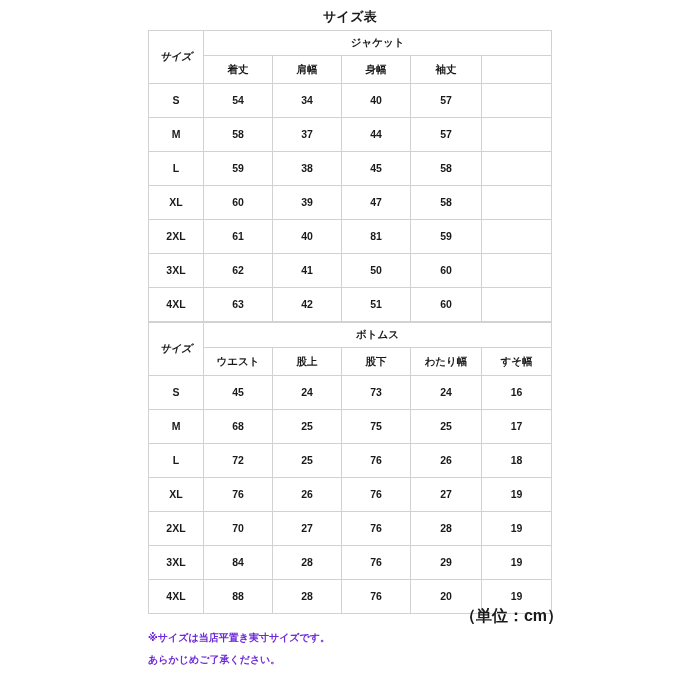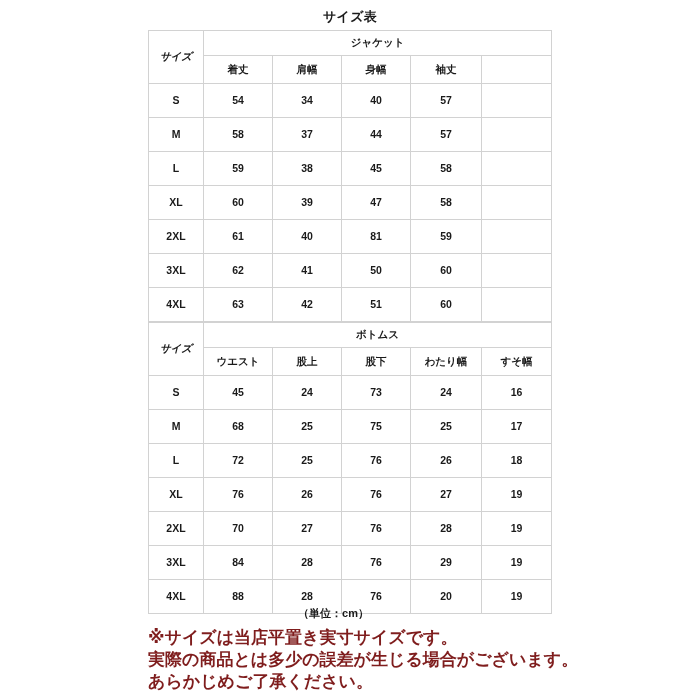--- a/index.html
+++ b/index.html
@@ -67,40 +67,40 @@
   }
   .col-size  { width: 55px; }
   .col-d1    { width: 69px; }
   .col-d2    { width: 69px; }
   .col-d3    { width: 69px; }
   .col-d4    { width: 71px; }
   .col-d5    { width: 70px; }
 
   .unit-note {
     position: absolute;
-    left: 132px;
+    left: 160px;
     top: 606px;
     width: 403px;
-    text-align: center;
-    font-size: 11px;
+    text-align: right;
+    font-size: 16px;
     font-weight: bold;
     color: #1a1a1a;
   }
 
   .notes {
     position: absolute;
     left: 148px;
     top: 627px;
     width: 500px;
   }
   .notes .note-line {
-    font-size: 17px;
+    font-size: 10px;
     font-weight: bold;
     line-height: 22px;
-    color: #7f1d1d;
+    color: #6d28d9;
     white-space: nowrap;
   }
 </style>
 </head>
 <body>
 
 <div class="page">
 
   <div class="chart-title">サイズ表</div>
 
@@ -265,17 +265,16 @@
         <td>20</td>
         <td>19</td>
       </tr>
     </tbody>
   </table>
 
   <div class="unit-note">（単位：cm）</div>
 
   <div class="notes">
     <div class="note-line">※サイズは当店平置き実寸サイズです。</div>
-    <div class="note-line">実際の商品とは多少の誤差が生じる場合がございます。</div>
     <div class="note-line">あらかじめご了承ください。</div>
   </div>
 
 </div>
 
 </body></html>

